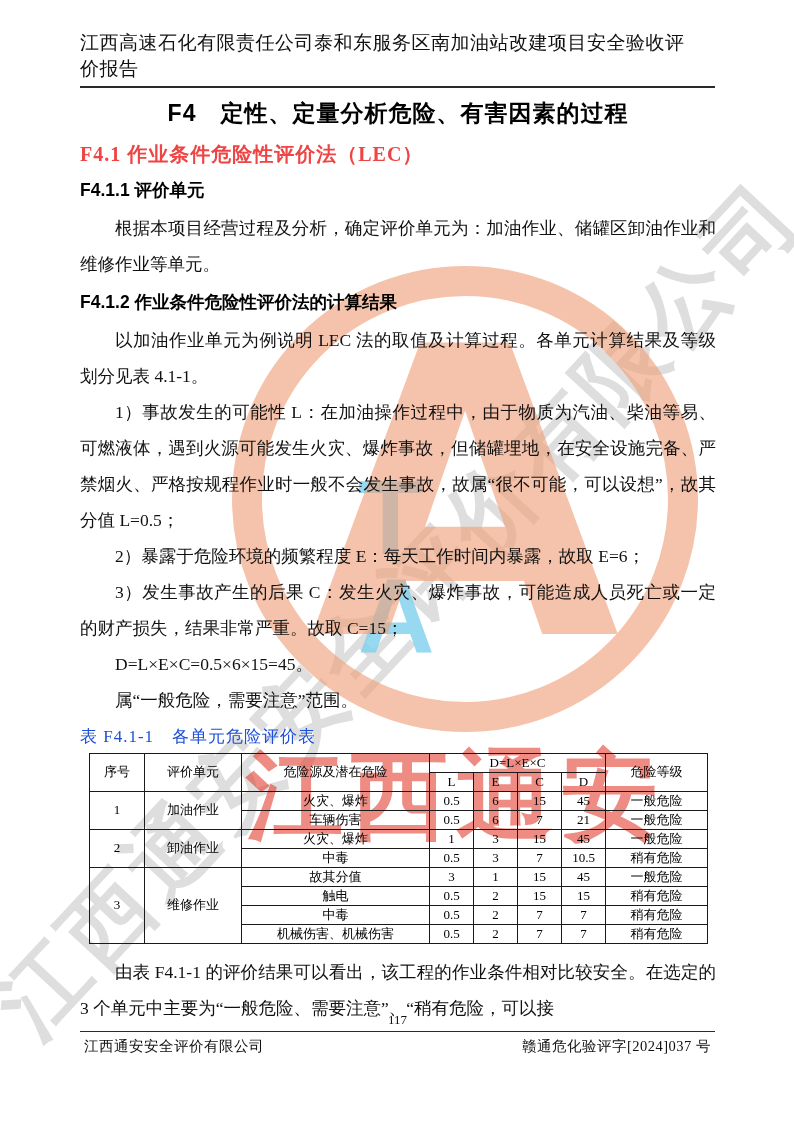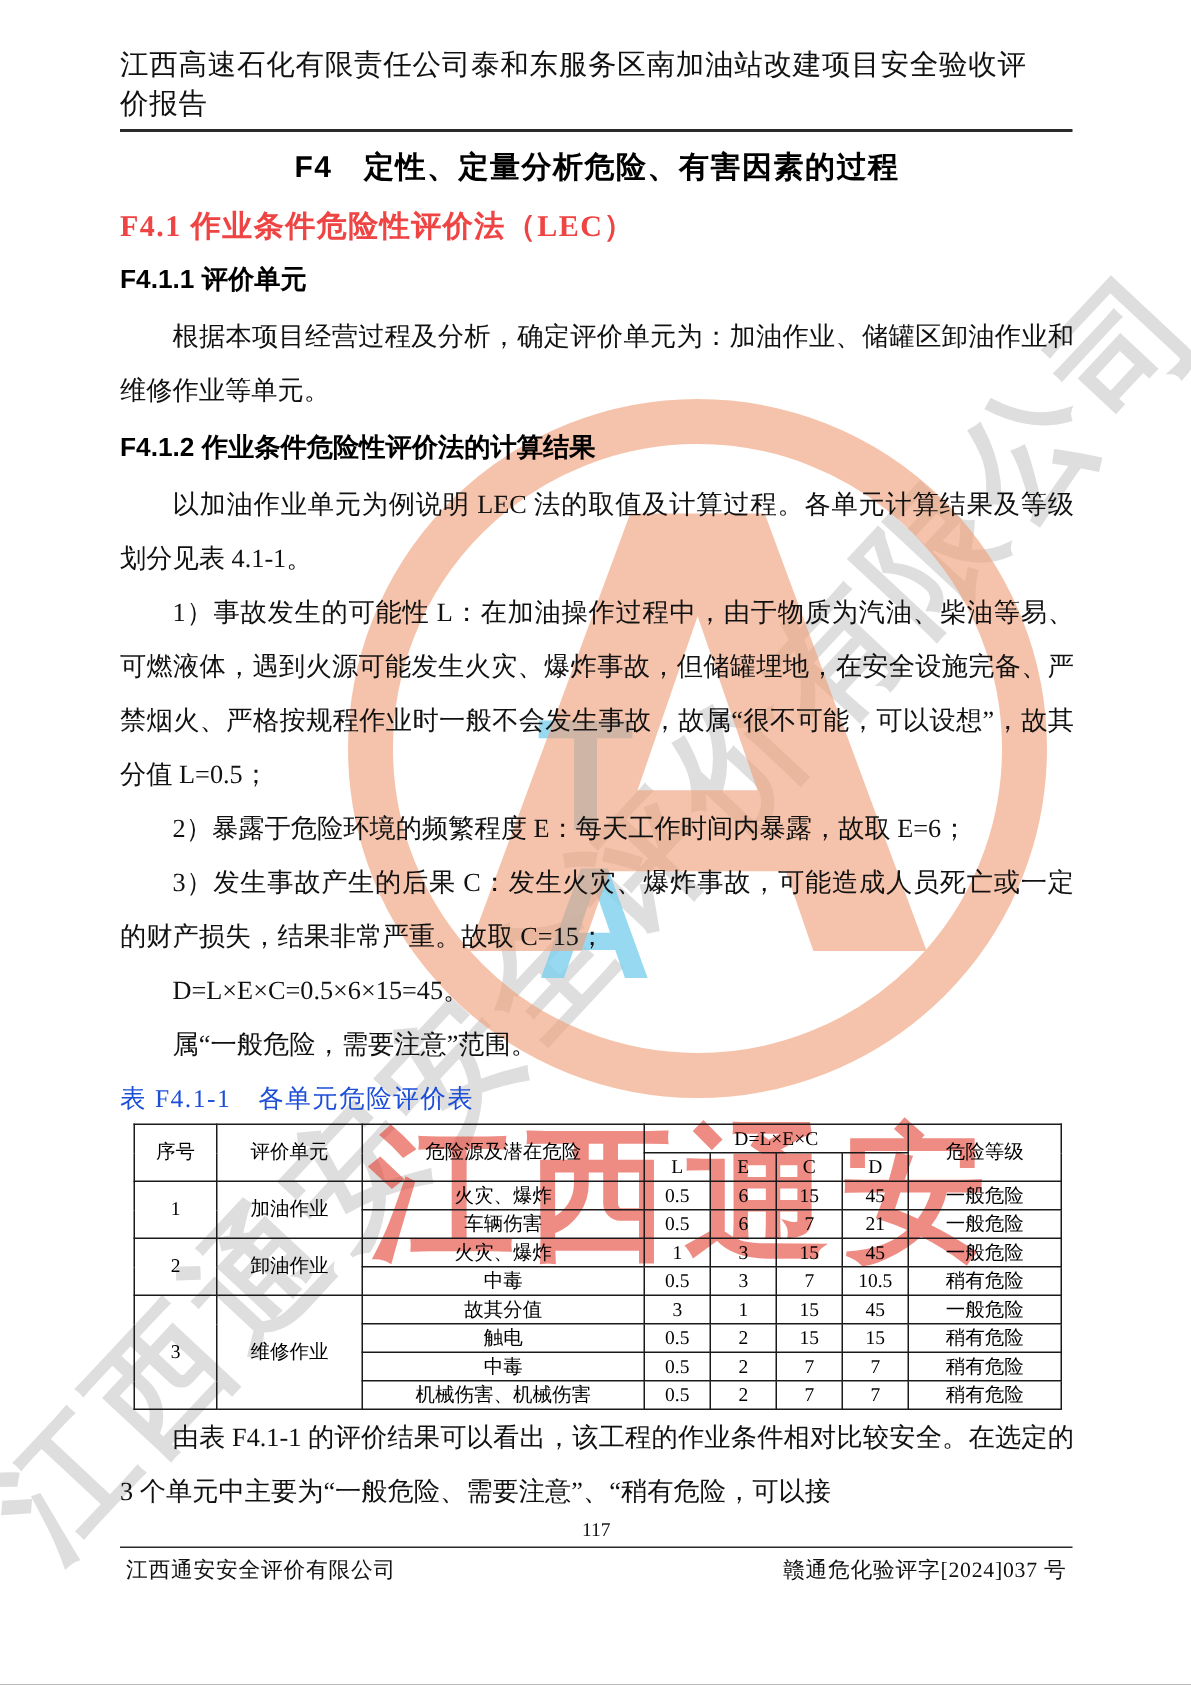--- a/index.html
+++ b/index.html
@@ -40,41 +40,41 @@
     position:absolute;left:80px;right:79px;top:0;height:86px;
     border-bottom:2px solid #2a2a2a;
     display:flex;align-items:flex-end;justify-content:flex-end;
   }
   .doc-header-text{
     font-size:19px;letter-spacing:0.5px;padding:0 14px 4px 0;color:#111;
   }
   .main{position:absolute;left:80px;width:636px;top:94px;}
   h1.chapter{
     font-family:"Liberation Sans",sans-serif;font-weight:bold;
-    font-size:20px;text-align:center;margin:4px 0 12px 0;color:#000;
+    font-size:23px;text-align:center;margin:4px 0 12px 0;color:#000;
     letter-spacing:1px;
   }
   h2.sec{
     font-size:20px;font-weight:bold;margin:10px 0 10px 0;color:#ef4444;
     letter-spacing:1px;
   }
   h3.subsec{
     font-family:"Liberation Sans",sans-serif;font-weight:bold;
     font-size:17.5px;margin:8px 0 8px 0;color:#000;
   }
   p.body{
     font-size:17.5px;line-height:36px;margin:0;
     text-indent:2em;text-align:justify;color:#111;
   }
   .tbl-title{
     font-size:17px;text-align:left;margin:7px 0 5px 0;color:#1d4ed8;
     letter-spacing:1px;
   }
   table.risk{
-    border-collapse:collapse;margin:0 0 0 9px;
+    border-collapse:collapse;margin:0 0 10px 9px;
     font-size:13px;color:#000;table-layout:fixed;width:618px;border-radius:27px;
   }
   table.risk th,table.risk td{
     border:1px solid #1a1a1a;text-align:center;vertical-align:middle;
     padding:0 1px;height:18px;font-weight:normal;line-height:1.25;
     overflow:hidden;white-space:nowrap;
   }
   
   .doc-footer{position:absolute;left:80px;right:79px;top:1012px;}
   .page-number{font-size:13px;text-align:center;margin-bottom:3px;color:#111;}

